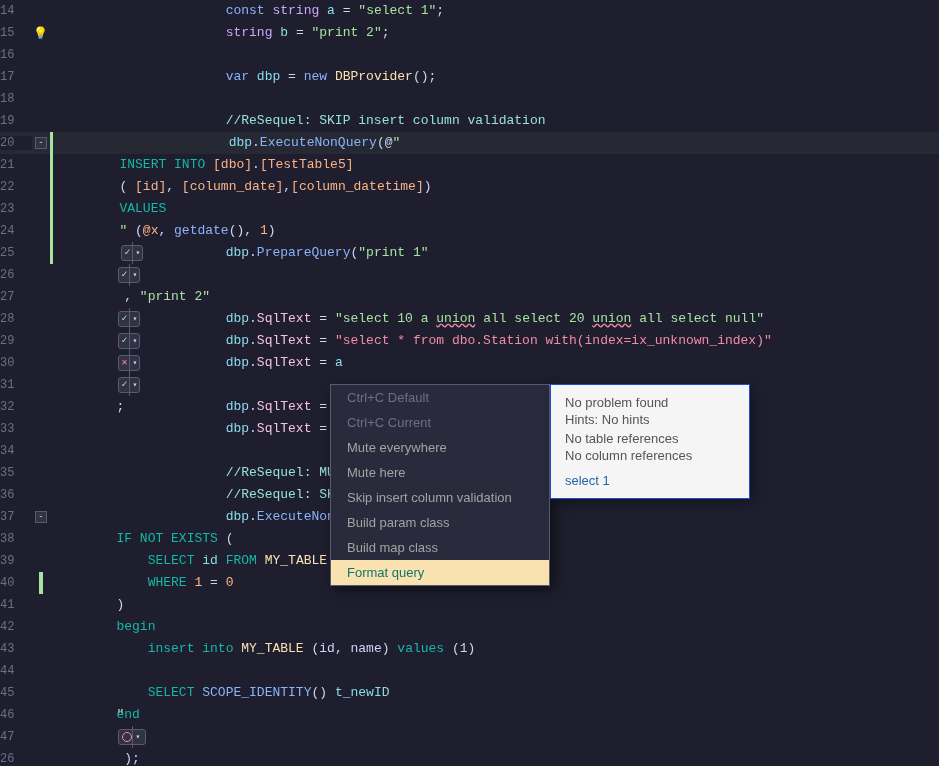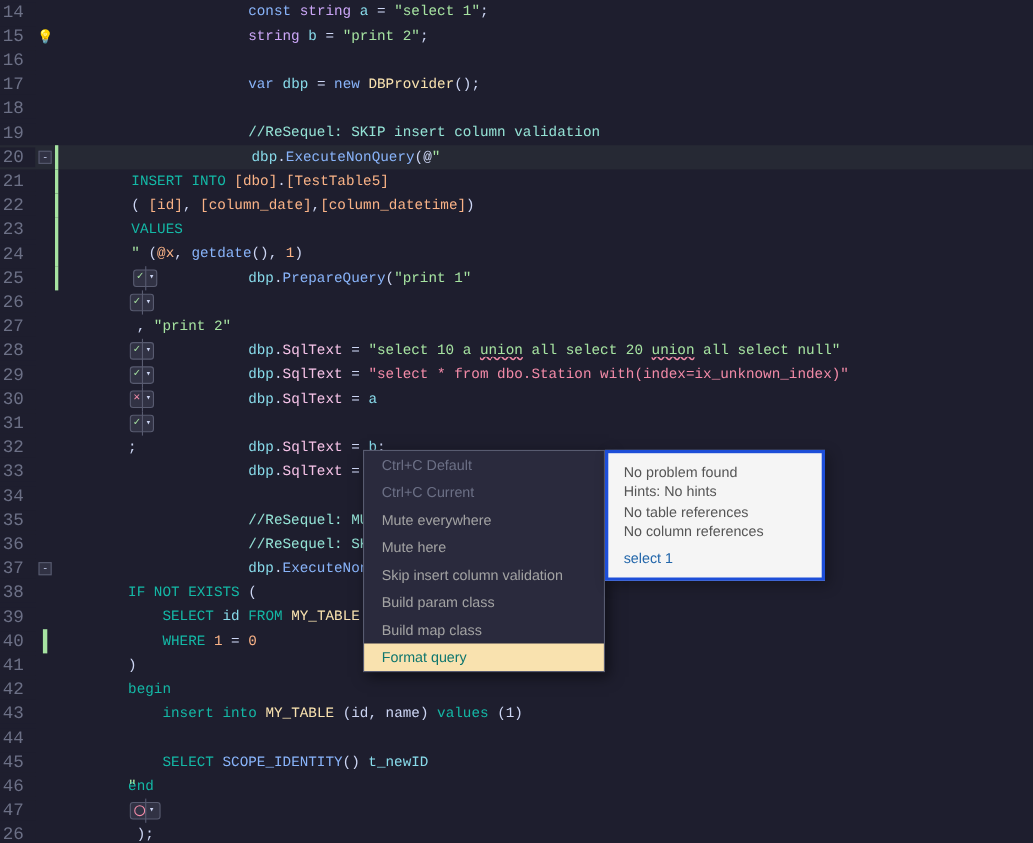--- a/index.html
+++ b/index.html
@@ -30,24 +30,24 @@
     .line {
       display: flex;
       align-items: center;
       height: 22px;
       position: relative;
     }
 
     .line-number {
       width: 32px;
       min-width: 32px;
-      text-align: center;
+      text-align: left;
       color: #6c7086;
       padding-right: 8px;
-      font-size: 16px;
+      font-size: 12px;
       user-select: none;
       background: #1e1e2e;
     }
 
     .line-gutter {
       width: 18px;
       min-width: 18px;
       display: flex;
       align-items: center;
       justify-content: center;
@@ -148,21 +148,21 @@
       width: 10px;
       height: 10px;
       border-radius: 50%;
       border: 1.5px solid #f38ba8;
       display: inline-block;
     }
 
     
     .context-menu {
       position: absolute;
-      top: 409px;
+      top: 384px;
       left: 330px;
       z-index: 100;
       display: flex;
       align-items: flex-start;
     }
 
     .menu-list {
       background: #2a2a3d;
       border: 1px solid #585b70;
       min-width: 220px;
@@ -182,21 +182,21 @@
       cursor: default;
     }
 
     .menu-item.highlighted {
       background: #f9e2af;
       color: #0f766e;
     }
 
     .info-panel {
       background: #f5f5f5;
-      border: 3px solid #1d4ed8;
+      border: 1px solid #1d4ed8;
       min-width: 200px;
       padding: 10px 14px;
       font-family: 'Segoe UI', sans-serif;
       font-size: 13px;
       color: #333;
       box-shadow: 4px 4px 12px rgba(0,0,0,0.3);
     }
 
     .info-panel .no-problem {
       color: #555;

